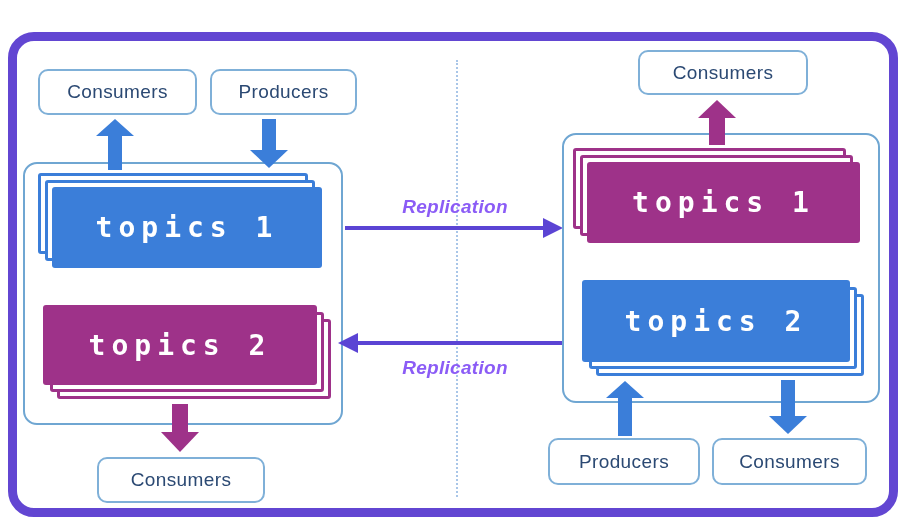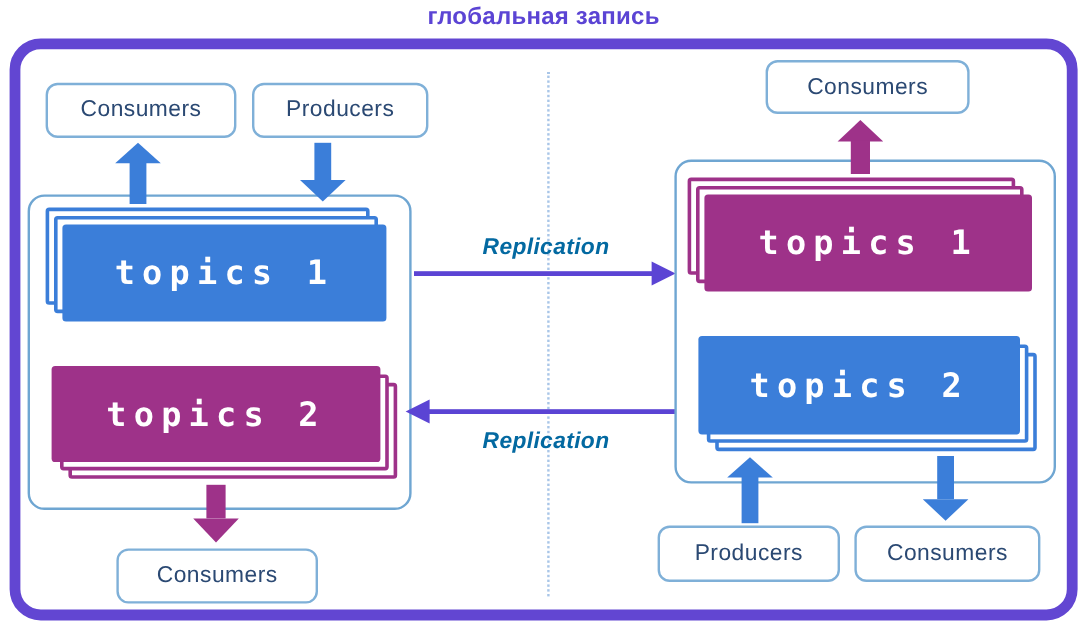--- a/index.html
+++ b/index.html
@@ -38,29 +38,28 @@
     color:#ffffff;font-family:"DejaVu Sans Mono",monospace;font-size:28px;font-weight:bold;
     letter-spacing:6px;
   }
   .topic-filled.blue{background:#3b7ed9;}
   .topic-filled.magenta{background:#9e3289;}
   .arr{position:absolute;}
   .arr-body{position:absolute;}
   .head{position:absolute;width:0;height:0;}
   .repl-label{
     position:absolute;width:230px;text-align:center;
-    font-size:19px;font-weight:bold;font-style:italic;color:#0369a1;letter-spacing:.3px;
+    font-size:19px;font-weight:bold;font-style:italic;color:#8b5cf6;letter-spacing:.3px;
   }
 </style>
 </head>
 <body>
 
 <div class="canvas">
 
-  <div class="diagram-title">глобальная запись</div>
 
   <div class="frame"></div>
   <div class="dotted-sep"></div>
 
   <div class="node" style="left:38px;top:69px;width:159px;height:46px;">
     <span>Consumers</span>
   </div>
   <div class="node" style="left:210px;top:69px;width:147px;height:46px;">
     <span>Producers</span>
   </div>

